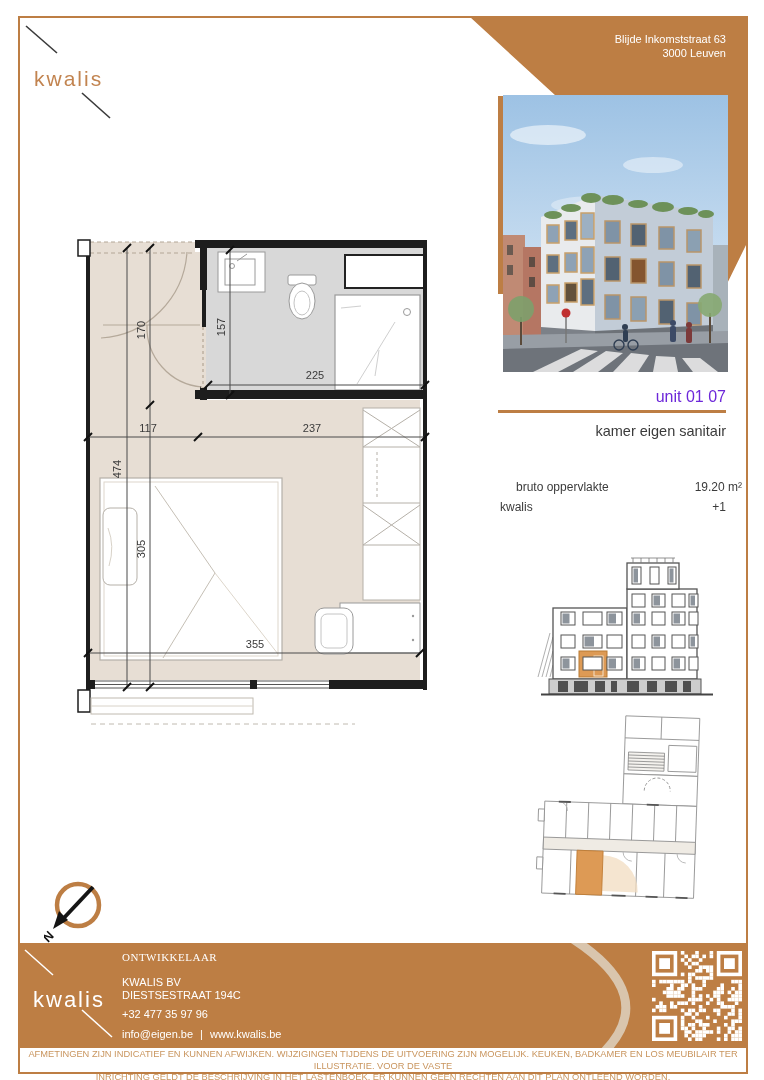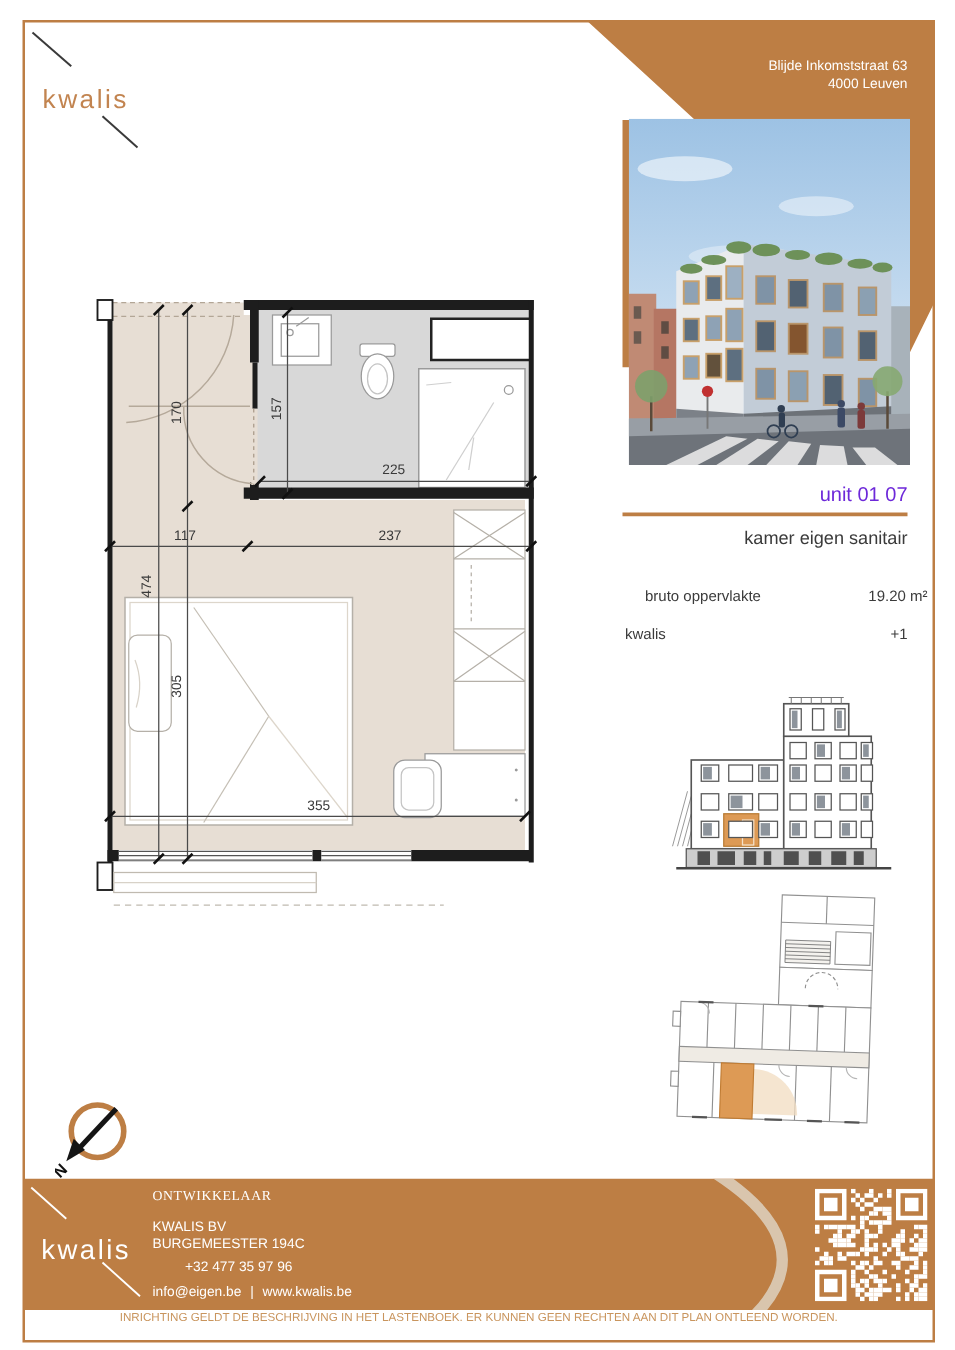--- a/index.html
+++ b/index.html
@@ -5,35 +5,35 @@
   html,body{margin:0;padding:0;background:#e9e9e9;}
   #page{position:relative;width:764px;height:1080px;background:#ffffff;margin:0 auto;overflow:hidden;
         font-family:"Liberation Sans", sans-serif;}
   .abs{position:absolute;}
   #frame{left:18px;top:16px;width:730px;height:1058px;border:2px solid #bd7e44;box-sizing:border-box;}
   
   #ribbon{left:0;top:0;width:764px;height:310px;background:#bd7e44;
           clip-path:polygon(470px 17px,747px 17px,747px 243px,722px 294px,498px 294px,498px 96px,556px 96px);}
   #header-text{right:38px;top:27px;text-align:right;color:#fff;z-index:5;}
   #header-text h1{margin:0;font-size:25px;font-weight:600;letter-spacing:1px;}
-  #header-text .addr{margin-top:19px;font-size:11px;line-height:14px;font-weight:400;}
+  #header-text .addr{margin-top:5px;font-size:11px;line-height:14px;font-weight:400;}
   
   #photo{left:503px;top:95px;width:225px;height:277px;z-index:4;overflow:hidden;}
   
   #unit-title{right:38px;top:388px;font-size:16px;color:#6d28d9;z-index:5;}
   #unit-rule{left:498px;top:410px;width:228px;height:3px;background:#bd7e44;}
   #unit-type{right:38px;top:423px;font-size:14.5px;color:#3b3b3b;}
   .inforow{left:500px;width:226px;font-size:12px;color:#3b3b3b;display:flex;justify-content:space-between;}
-  #row-area{top:470px;padding-left:16px;}
+  #row-area{top:480px;padding-left:16px;}
   #row-level{top:500px;}
   
   #footer-block{left:19px;top:943px;width:728px;height:105px;background:#bd7e44;color:#fff;}
   #footer-role{position:absolute;left:103px;top:8px;font-size:11px;letter-spacing:.5px;font-family:Liberation Serif, serif;}
   #footer-company{position:absolute;left:103px;top:33px;font-size:11px;line-height:13px;}
-  #footer-phone{position:absolute;left:103px;top:65px;font-size:11px;margin-left:26px;}
+  #footer-phone{position:absolute;left:103px;top:65px;font-size:11px;}
   #footer-links{position:absolute;left:103px;top:85px;font-size:11px;}
   #footer-links .sep{margin:0 7px;}
   #disclaimer{left:19px;top:1049px;width:728px;text-align:center;font-size:9.3px;line-height:11.5px;color:#c9955e;}
   svg text{font-family:"Liberation Sans",sans-serif;}
   .dimtxt{font-size:11px;fill:#3a3a3a;}
 </style>
 </head>
 <body>
 
 <div id="page">
@@ -42,21 +42,21 @@
 
   <svg class="abs" style="left:20px;top:20px;z-index:3" width="110" height="100" viewBox="0 0 110 100">
     <line x1="6" y1="6" x2="37" y2="33" stroke="#3a3a3a" stroke-width="1.6"></line>
     <text x="14" y="66" font-size="21" letter-spacing="2" fill="#c28450">kwalis</text>
     <line x1="62" y1="73" x2="90" y2="98" stroke="#3a3a3a" stroke-width="1.6"></line>
   </svg>
 
   <div class="abs" id="header-text">
     <div class="addr">
       <div>Blijde Inkomststraat 63</div>
-      <div>4000 Leuven</div>
+      <div>3000 Leuven</div>
     </div>
   </div>
 
   <svg class="abs" id="photo" viewBox="0 0 225 277">
     <defs>
       <linearGradient id="sky" x1="0" y1="0" x2="0" y2="1">
         <stop offset="0" stop-color="#9dc2e4"></stop>
           <stop offset="1" stop-color="#e3eef8"></stop>
       </linearGradient>
     </defs>
@@ -426,21 +426,21 @@
       <path d="M 34 -4 Q 120 52 66 108" fill="none" stroke="#dccdb9" stroke-width="9" opacity="0.9"></path>
     </svg>
     <svg class="abs" style="left:0;top:3" width="110" height="100" viewBox="0 0 110 100">
       <line x1="6" y1="4" x2="34" y2="29" stroke="#fff" stroke-width="1.5"></line>
       <text x="14" y="61" font-size="22" letter-spacing="2" fill="#ffffff">kwalis</text>
       <line x1="63" y1="64" x2="93" y2="91" stroke="#fff" stroke-width="1.5"></line>
     </svg>
     <div id="footer-role">ONTWIKKELAAR</div>
     <div id="footer-company">
       <div>KWALIS BV</div>
-      <div>BURGEMEESTER 194C</div>
+      <div>DIESTSESTRAAT 194C</div>
     </div>
     <div id="footer-phone">+32 477 35 97 96</div>
     <div id="footer-links">
       <span>info@eigen.be</span><span class="sep">|</span><span>www.kwalis.be</span>
     </div>
     <svg class="abs" id="qr-svg" style="left:633px;top:8px" width="90" height="90" viewBox="0 0 90 90">
         <rect x="0" y="28.8" width="3.6" height="3.6" fill="#fff"></rect>
         <rect x="0" y="32.4" width="3.6" height="3.6" fill="#fff"></rect>
         <rect x="0" y="46.800000000000004" width="3.6" height="3.6" fill="#fff"></rect>
         <rect x="0" y="57.6" width="3.6" height="3.6" fill="#fff"></rect>
@@ -642,15 +642,16 @@
         <rect x="64.8" y="0" width="25.2" height="25.2" fill="#fff"></rect>
         <rect x="68.4" y="3.6" width="18" height="18" fill="#bd7e44"></rect>
         <rect x="72" y="7.2" width="10.8" height="10.8" fill="#fff"></rect>
         <rect x="0" y="64.8" width="25.2" height="25.2" fill="#fff"></rect>
         <rect x="3.6" y="68.4" width="18" height="18" fill="#bd7e44"></rect>
         <rect x="7.2" y="72" width="10.8" height="10.8" fill="#fff"></rect>
       </svg>
   </div>
 
   <div class="abs" id="disclaimer">
+    <div>AFMETINGEN ZIJN INDICATIEF EN KUNNEN AFWIJKEN. WIJZIGINGEN TIJDENS DE UITVOERING ZIJN MOGELIJK. KEUKEN, BADKAMER EN LOS MEUBILAIR TER ILLUSTRATIE. VOOR DE VASTE</div>
     <div>INRICHTING GELDT DE BESCHRIJVING IN HET LASTENBOEK. ER KUNNEN GEEN RECHTEN AAN DIT PLAN ONTLEEND WORDEN.</div>
   </div>
 </div>
 
 </body></html>

